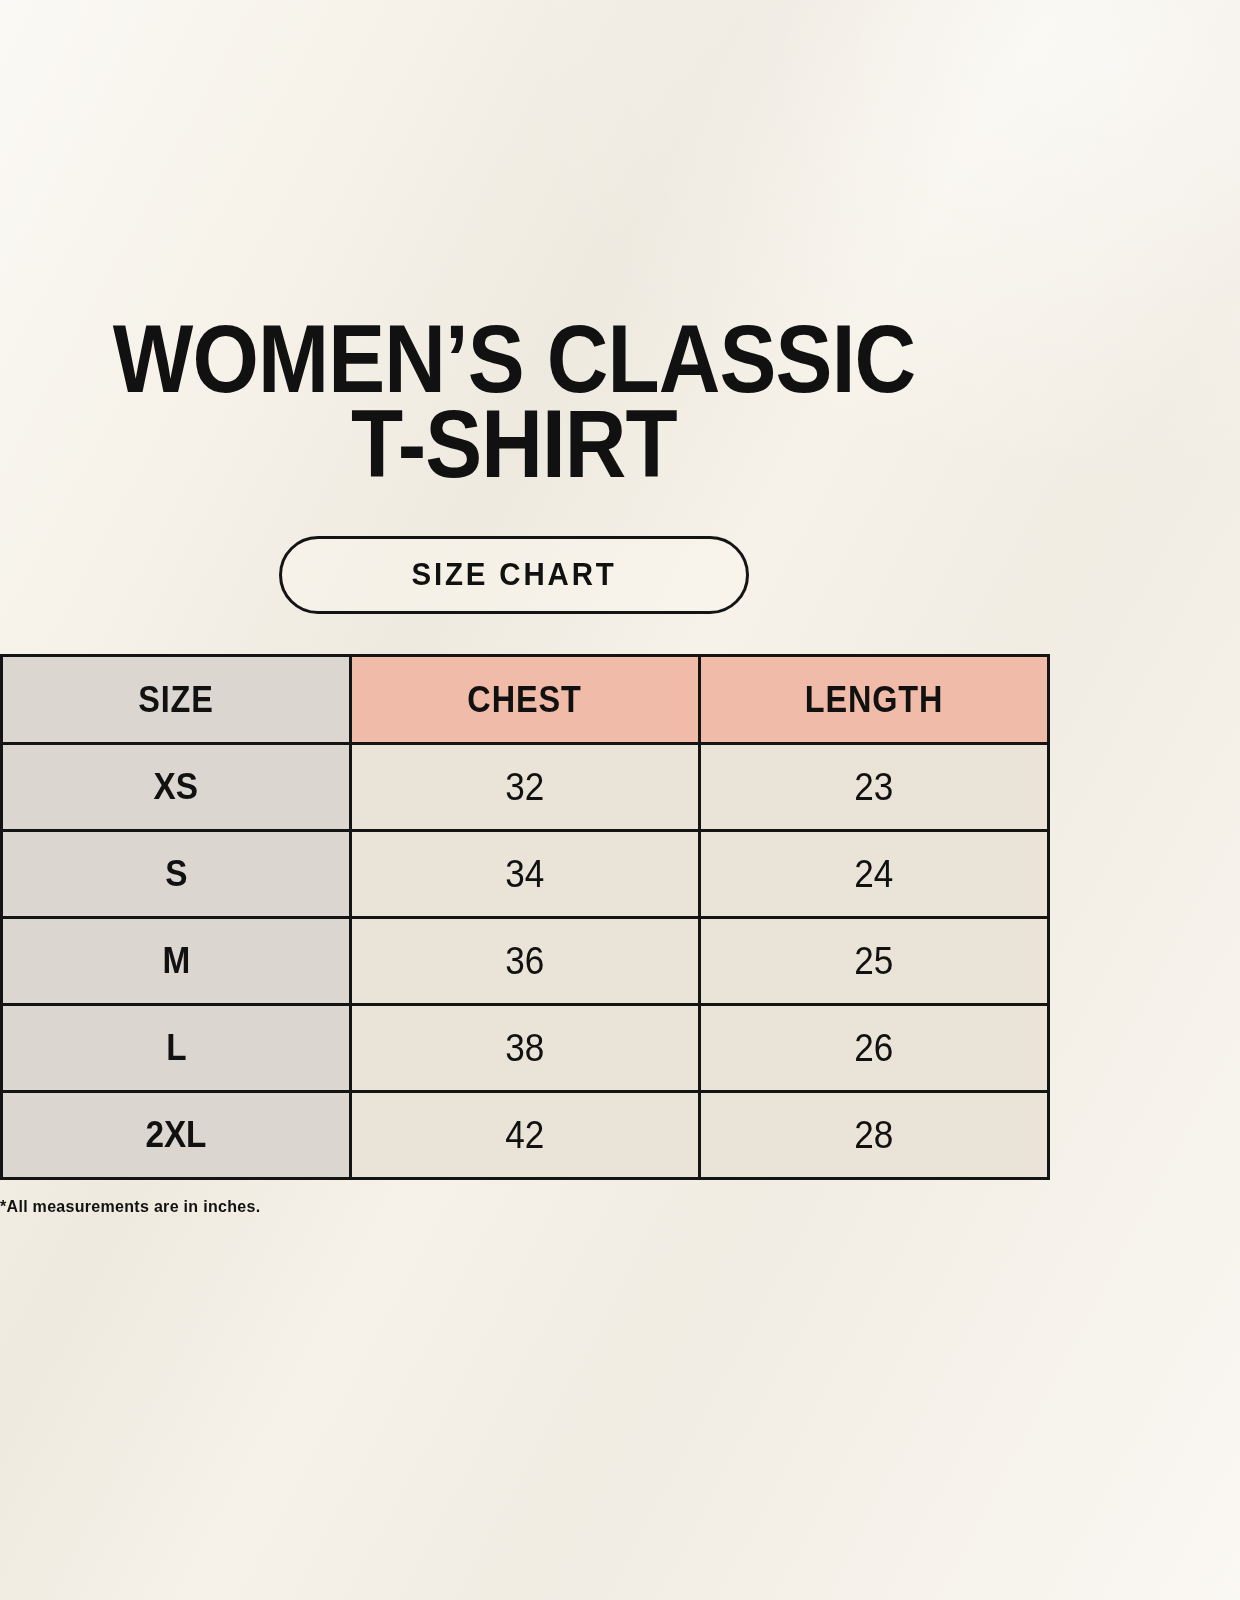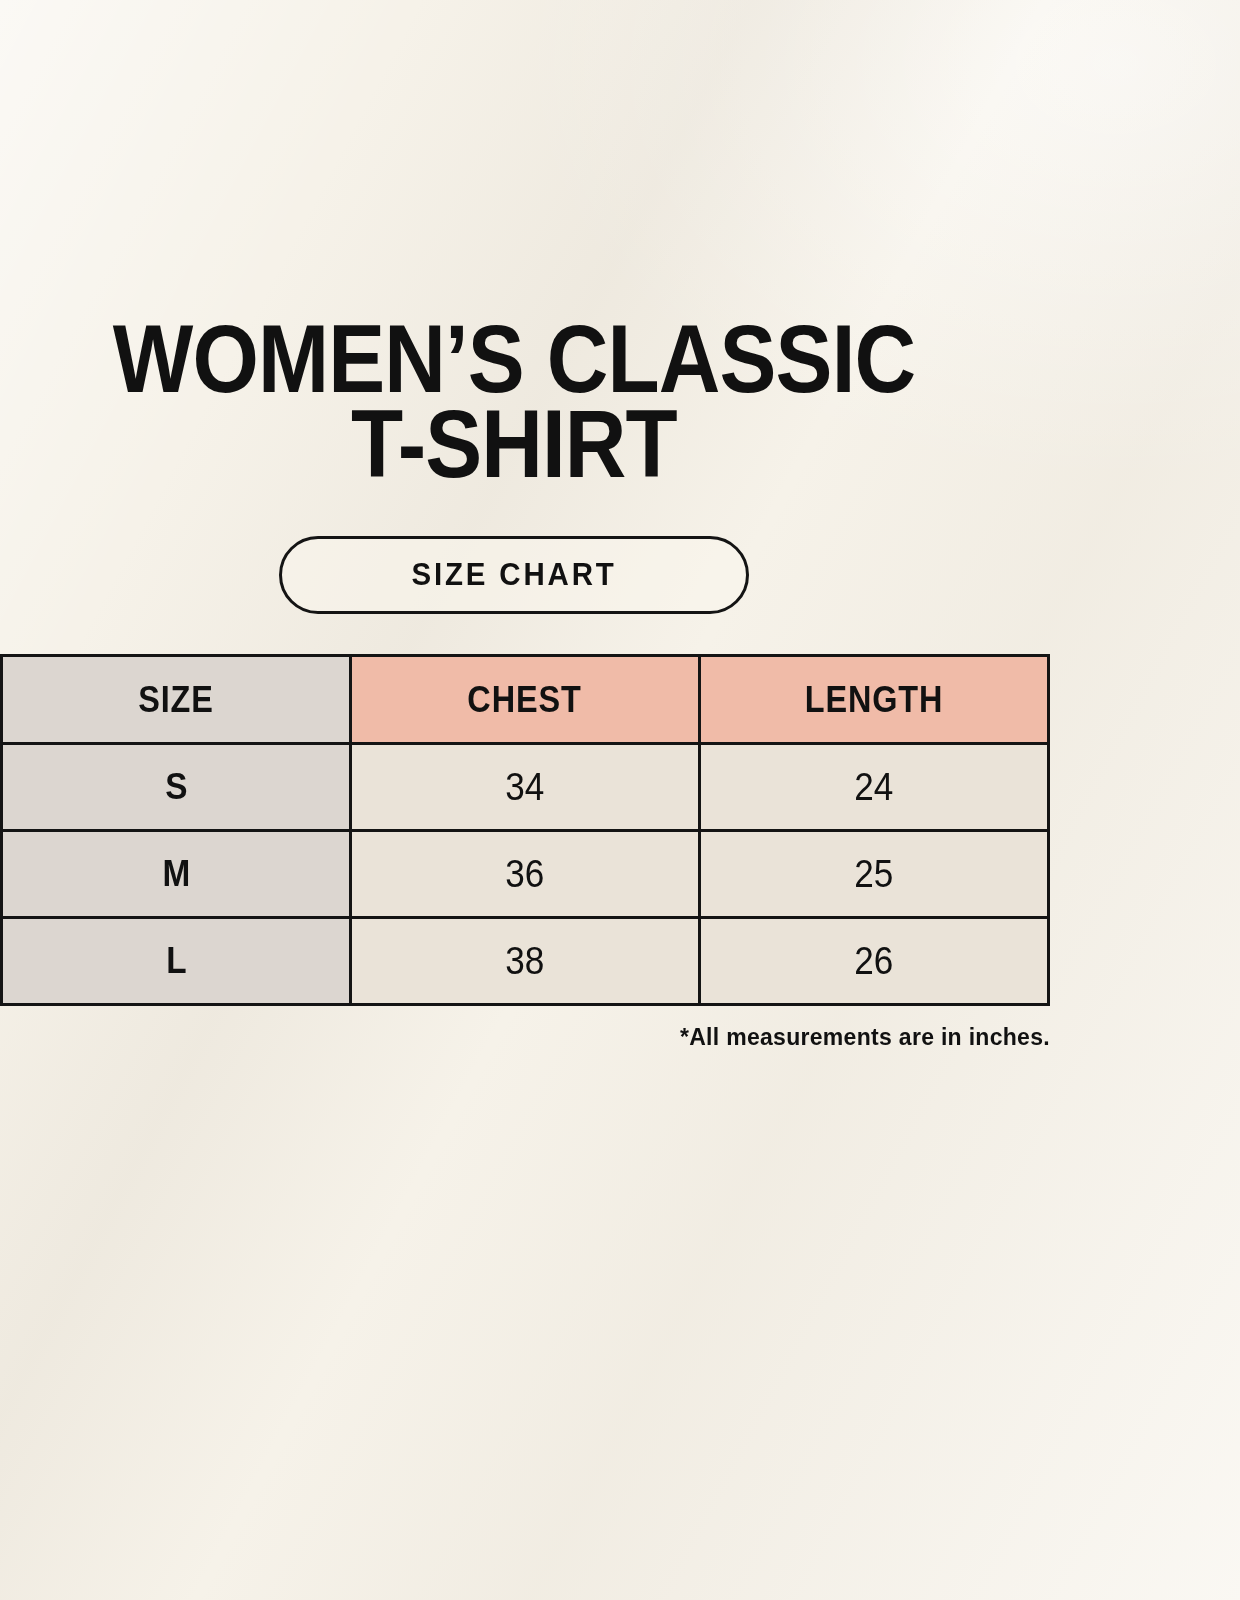--- a/index.html
+++ b/index.html
@@ -100,22 +100,21 @@
     font-weight: 700;
     letter-spacing: 1px;
   }
   .txt.b { font-size: 37px; font-weight: 700; }
   .txt.r { font-size: 39px; font-weight: 400; }
 
   
   .note {
     width: 1050px;
     margin: 12px auto 8px;
-    text-align: right;
-    font-size: 23px;
+    font-size: 16px;
     font-weight: 700;
     letter-spacing: 0.3px;
   }
 </style>
 </head>
 <body>
 
 <div class="page">
 
   <h1 class="title">
@@ -130,32 +129,42 @@
   <table class="size-table">
     <thead>
       <tr>
         <th class="c-size"><span class="txt">SIZE</span></th>
         <th class="c-head-measure"><span class="txt">CHEST</span></th>
         <th class="c-head-measure"><span class="txt">LENGTH</span></th>
       </tr>
     </thead>
     <tbody>
       <tr>
+        <td class="c-size"><span class="txt b">XS</span></td>
+        <td class="c-data"><span class="txt r">32</span></td>
+        <td class="c-data"><span class="txt r">23</span></td>
+      </tr>
+      <tr>
         <td class="c-size"><span class="txt b">S</span></td>
         <td class="c-data"><span class="txt r">34</span></td>
         <td class="c-data"><span class="txt r">24</span></td>
       </tr>
       <tr>
         <td class="c-size"><span class="txt b">M</span></td>
         <td class="c-data"><span class="txt r">36</span></td>
         <td class="c-data"><span class="txt r">25</span></td>
       </tr>
       <tr>
         <td class="c-size"><span class="txt b">L</span></td>
         <td class="c-data"><span class="txt r">38</span></td>
         <td class="c-data"><span class="txt r">26</span></td>
       </tr>
+      <tr>
+        <td class="c-size"><span class="txt b">2XL</span></td>
+        <td class="c-data"><span class="txt r">42</span></td>
+        <td class="c-data"><span class="txt r">28</span></td>
+      </tr>
     </tbody>
   </table>
 
   <p class="note">*All measurements are in inches.</p>
 
 </div>
 
 </body></html>

